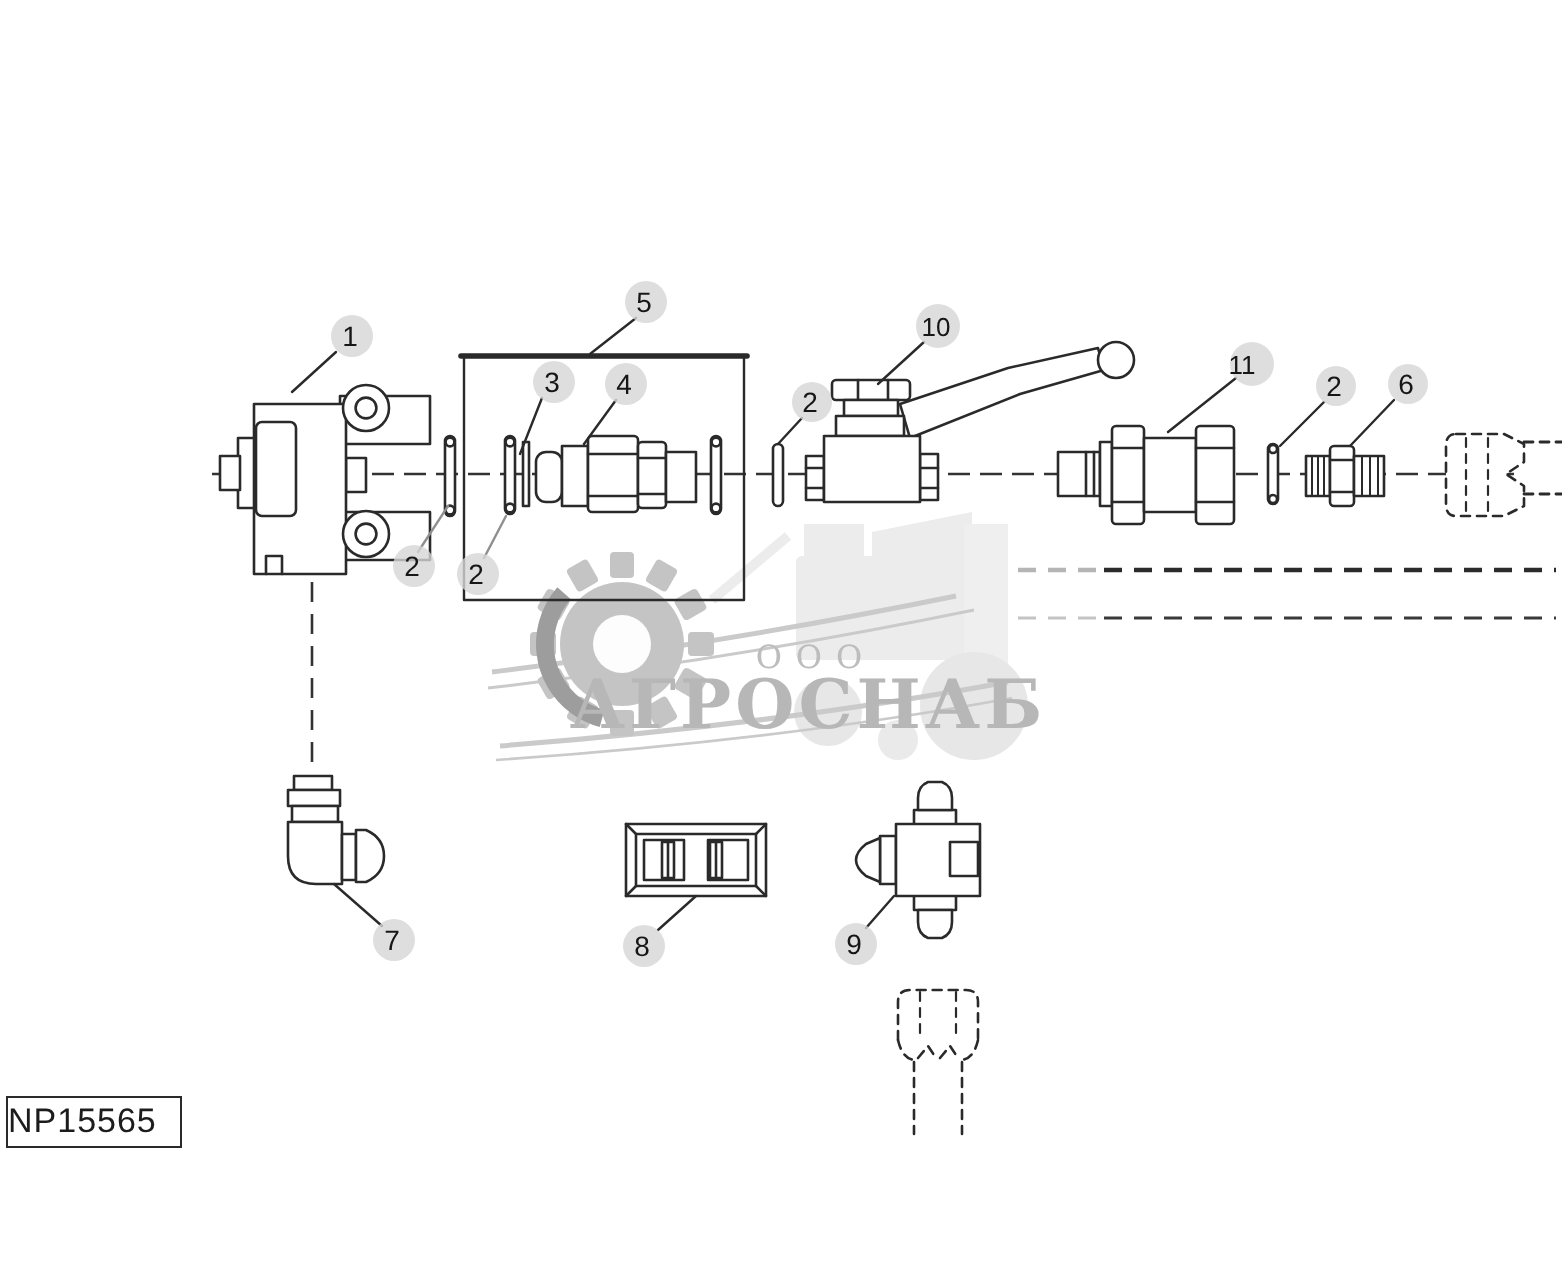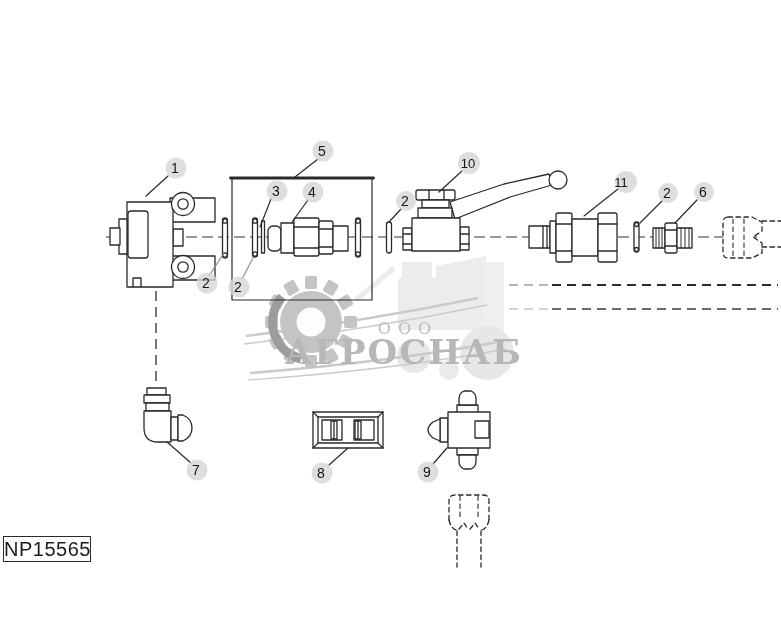--- a/index.html
+++ b/index.html
@@ -2,23 +2,23 @@
 <html><head>
 <meta charset="utf-8">
 <style>
   html,body{margin:0;padding:0;background:#fff;}
   .stage{
     position:relative;width:781px;height:641px;background:#ffffff;overflow:hidden;
     font-family:"Liberation Sans",sans-serif;
   }
   svg{position:absolute;left:0;top:0;}
   .drawing-number{
-    position:absolute;left:3px;top:536px;width:86px;height:24px;
+    position:absolute;left:3px;top:548px;width:86px;height:24px;
     border:1.5px solid #2a2a2a;background:#fff;color:#1c1c1c;
-    font-size:20px;line-height:24px;text-align:left;letter-spacing:0.5px;
+    font-size:17px;line-height:24px;text-align:left;letter-spacing:0.5px;
   }
   text.badge-num{font-family:"Liberation Sans",sans-serif;fill:#161616;}
   text.wm-small{font-family:"DejaVu Serif",serif;fill:#bdbdbd;letter-spacing:7px;font-size:16px;}
   text.wm-big{font-family:"DejaVu Serif",serif;fill:#b7b7b7;letter-spacing:2px;font-size:34px;font-weight:bold;}
 </style>
 </head>
 <body>
 
 <div class="stage">
 <svg width="781" height="641" viewBox="0 0 781 641">

